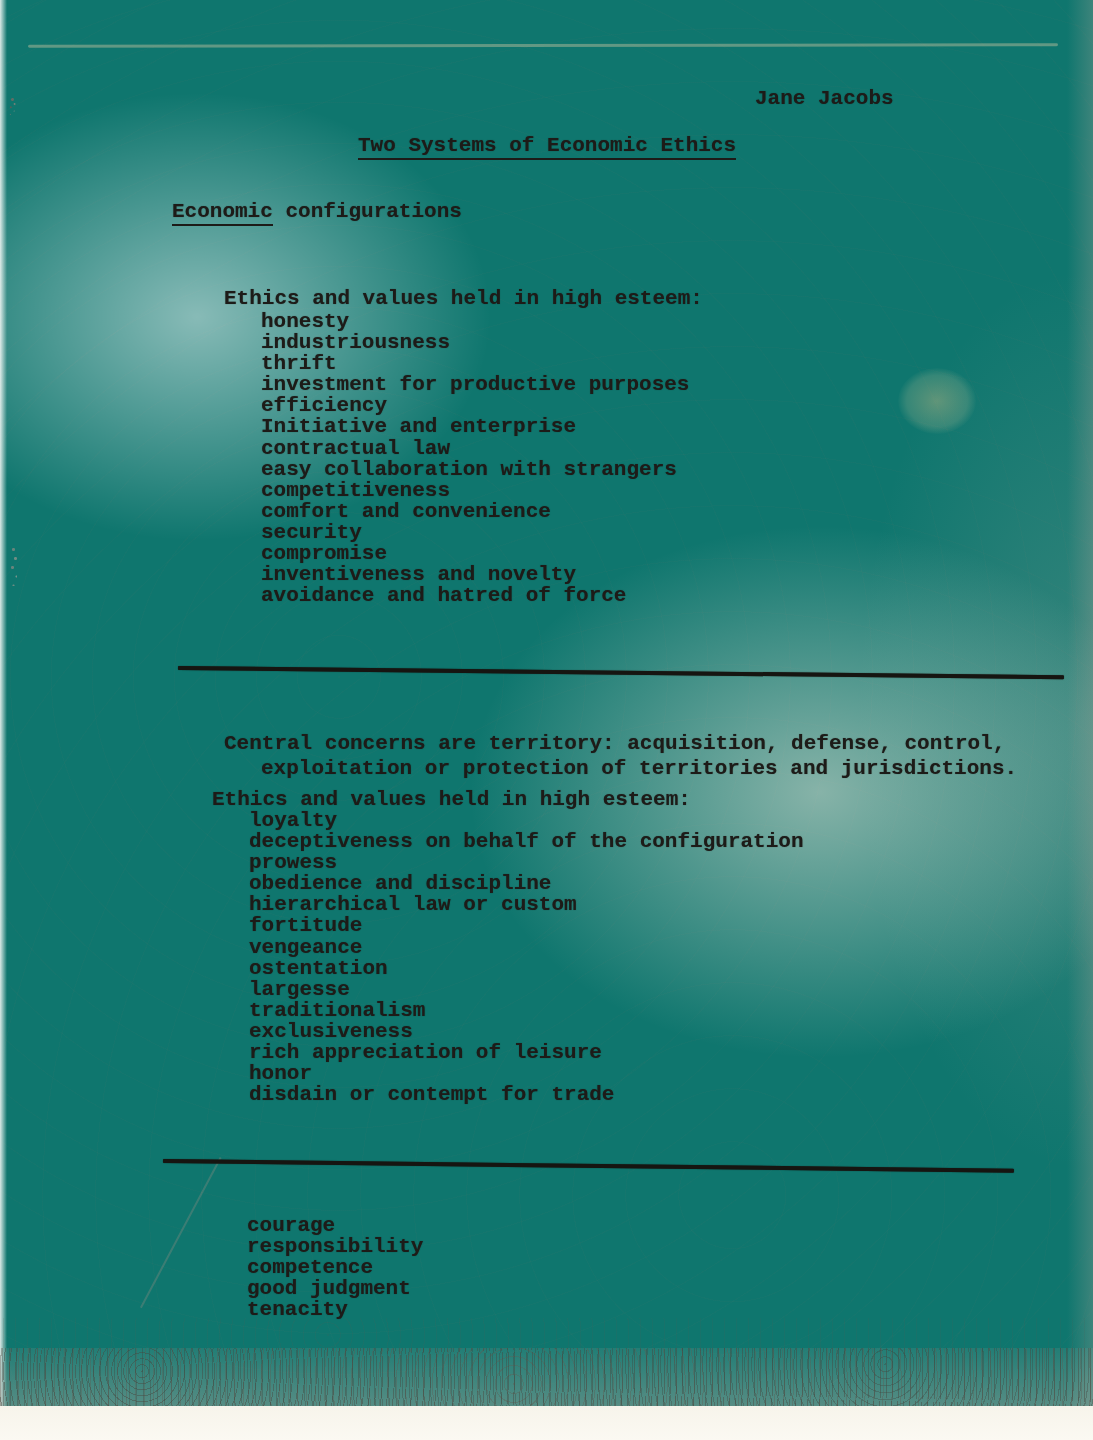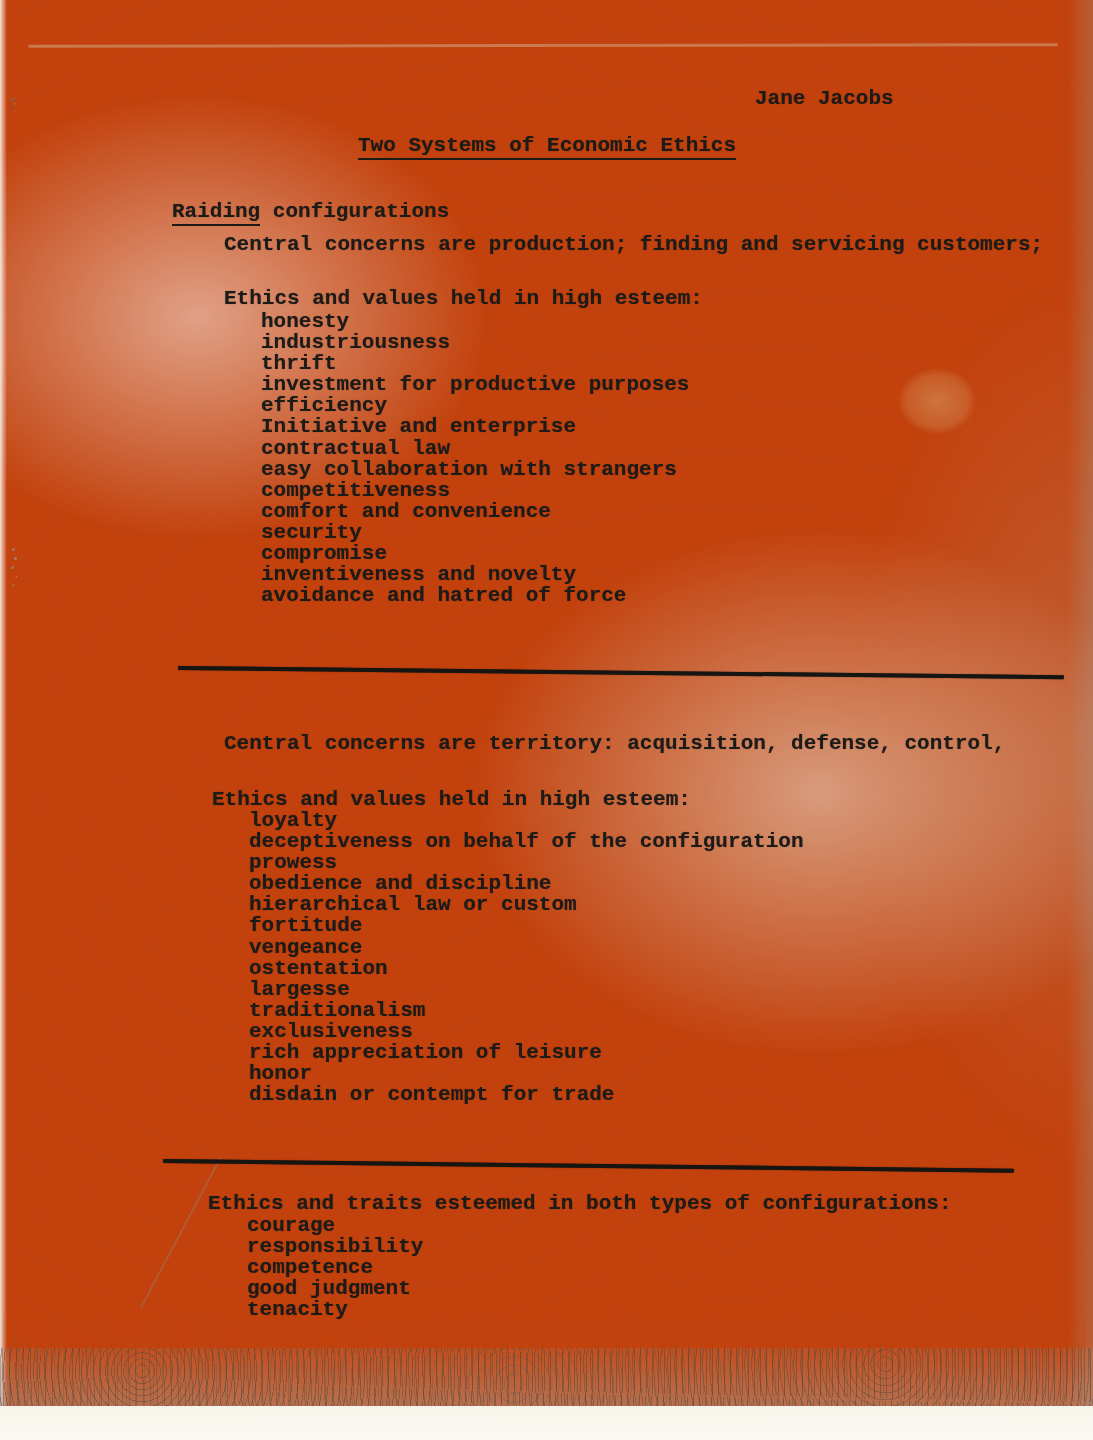--- a/index.html
+++ b/index.html
@@ -1,19 +1,19 @@
 <!DOCTYPE html>
 <html><head>
 <meta charset="utf-8">
 <style>
   html,body{margin:0;padding:0;background:#dcdad3;}
   .page{
     position:relative;
     width:1093px;height:1440px;
-    background:#c2410c;
+    background:#0f766e;
     overflow:hidden;
     font-family:"Liberation Mono","DejaVu Sans Mono",monospace;
     font-weight:700;
     font-size:21px;
     color:#1d1b18;
   }
   
   .page::before{
     content:"";position:absolute;inset:0;pointer-events:none;
     background:
@@ -75,29 +75,28 @@
   <div class="smudge-b"></div>
   <div class="stain"></div>
   <div class="diag"></div>
   <div class="scan-band-soft"></div>
   <div class="scan-band"></div>
   <div class="bottom-strip"></div>
 
   <div class="line" style="left:755px;top:87px">Jane Jacobs</div>
   <div class="line" style="left:358px;top:134px"><span class="u">Two Systems of Economic Ethics</span></div>
 
-  <div class="line" style="left:172px;top:200px"><span class="u">Raiding</span><span> configurations</span></div>
-  <div class="line" style="left:224px;top:233px">Central concerns are production; finding and servicing customers;</div>
+  <div class="line" style="left:172px;top:200px"><span class="u">Economic</span><span> configurations</span></div>
   <div class="line" style="left:224px;top:287px">Ethics and values held in high esteem:</div>
   <div class="line list" style="left:261px;top:311px"><div>honesty</div><div>industriousness</div><div>thrift</div><div>investment for productive purposes</div><div>efficiency</div><div>Initiative and enterprise</div><div>contractual law</div><div>easy collaboration with strangers</div><div>competitiveness</div><div>comfort and convenience</div><div>security</div><div>compromise</div><div>inventiveness and novelty</div><div>avoidance and hatred of force</div></div>
 
   <div class="rule" style="left:178px;top:666px;width:886px;height:3.5px;transform:rotate(0.60deg)"></div>
 
   <div class="line" style="left:224px;top:732px">Central concerns are territory: acquisition, defense, control,</div>
+  <div class="line" style="left:261px;top:757px">exploitation or protection of territories and jurisdictions.</div>
   <div class="line" style="left:212px;top:788px">Ethics and values held in high esteem:</div>
   <div class="line list" style="left:249px;top:810px"><div>loyalty</div><div>deceptiveness on behalf of the configuration</div><div>prowess</div><div>obedience and discipline</div><div>hierarchical law or custom</div><div>fortitude</div><div>vengeance</div><div>ostentation</div><div>largesse</div><div>traditionalism</div><div>exclusiveness</div><div>rich appreciation of leisure</div><div>honor</div><div>disdain or contempt for trade</div></div>
 
   <div class="rule" style="left:163px;top:1159px;width:851px;height:4px;transform:rotate(0.65deg)"></div>
 
-  <div class="line" style="left:208px;top:1192px">Ethics and traits esteemed in both types of configurations:</div>
   <div class="line list" style="left:247px;top:1215px"><div>courage</div><div>responsibility</div><div>competence</div><div>good judgment</div><div>tenacity</div></div>
 
 </div>
 
 </body></html>

